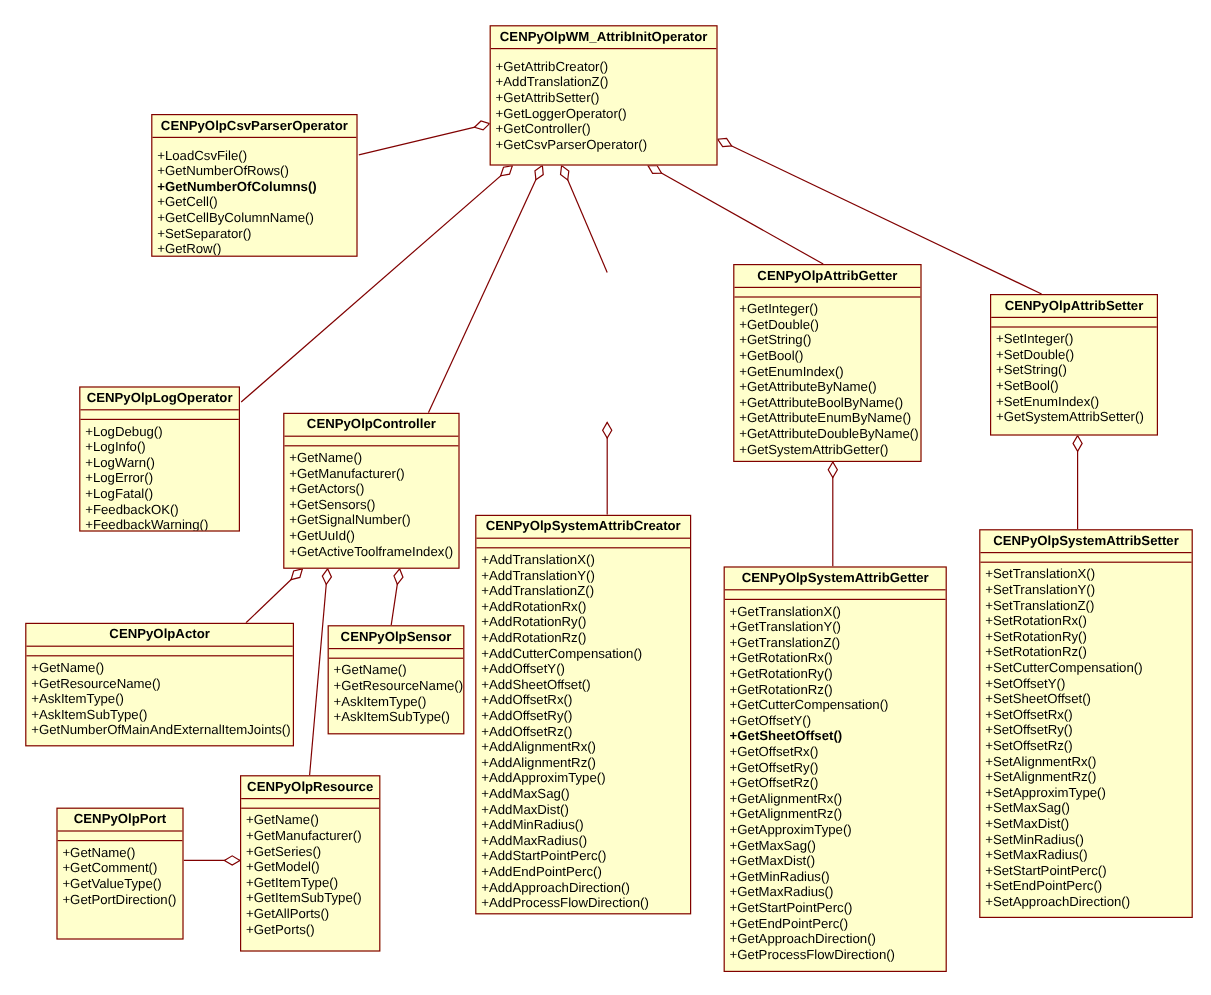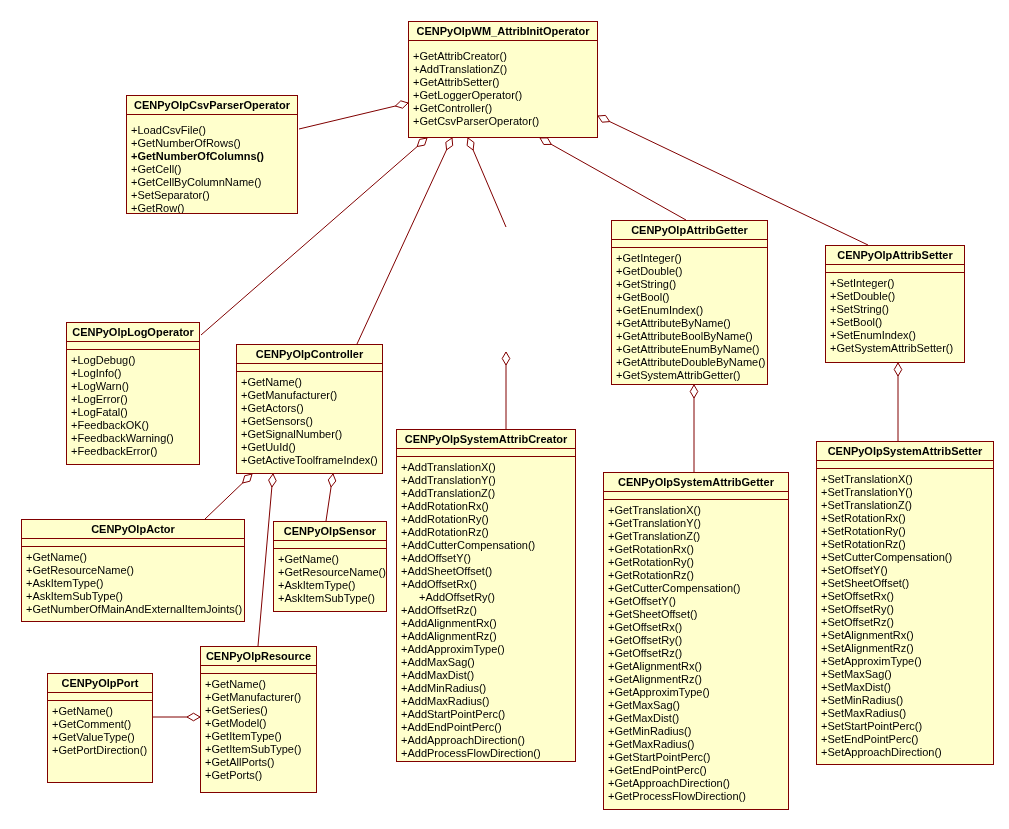--- a/index.html
+++ b/index.html
@@ -145,21 +145,21 @@
       <div class="attrs-compartment" style="border-color: rgb(128, 0, 0);"></div>
       <div class="methods-compartment">
         <div class="method-item" style="color: rgb(0, 0, 0);">+SetInteger()</div>
         <div class="method-item" style="color: rgb(0, 0, 0);">+SetDouble()</div>
         <div class="method-item" style="color: rgb(0, 0, 0);">+SetString()</div>
         <div class="method-item" style="color: rgb(0, 0, 0);">+SetBool()</div>
         <div class="method-item" style="color: rgb(0, 0, 0);">+SetEnumIndex()</div>
         <div class="method-item" style="color: rgb(0, 0, 0);">+GetSystemAttribSetter()</div>
       </div>
     </div>
-    <div class="classbox" style="left: 66px; top: 322px; width: 134px; height: 143px; background: rgb(255, 255, 204); border-color: rgb(128, 0, 0);">
+    <div class="classbox" style="left: 66px; top: 322px; width: 134px; height: 121px; background: rgb(255, 255, 204); border-color: rgb(128, 0, 0);">
       <div class="class-title" style="border-color: rgb(128, 0, 0); color: rgb(0, 0, 0);">CENPyOlpLogOperator</div>
       <div class="attrs-compartment" style="border-color: rgb(128, 0, 0);"></div>
       <div class="methods-compartment">
         <div class="method-item" style="color: rgb(0, 0, 0);">+LogDebug()</div>
         <div class="method-item" style="color: rgb(0, 0, 0);">+LogInfo()</div>
         <div class="method-item" style="color: rgb(0, 0, 0);">+LogWarn()</div>
         <div class="method-item" style="color: rgb(0, 0, 0);">+LogError()</div>
         <div class="method-item" style="color: rgb(0, 0, 0);">+LogFatal()</div>
         <div class="method-item" style="color: rgb(0, 0, 0);">+FeedbackOK()</div>
         <div class="method-item" style="color: rgb(0, 0, 0);">+FeedbackWarning()</div>
@@ -186,21 +186,21 @@
         <div class="method-item" style="color: rgb(0, 0, 0);">+AddTranslationX()</div>
         <div class="method-item" style="color: rgb(0, 0, 0);">+AddTranslationY()</div>
         <div class="method-item" style="color: rgb(0, 0, 0);">+AddTranslationZ()</div>
         <div class="method-item" style="color: rgb(0, 0, 0);">+AddRotationRx()</div>
         <div class="method-item" style="color: rgb(0, 0, 0);">+AddRotationRy()</div>
         <div class="method-item" style="color: rgb(0, 0, 0);">+AddRotationRz()</div>
         <div class="method-item" style="color: rgb(0, 0, 0);">+AddCutterCompensation()</div>
         <div class="method-item" style="color: rgb(0, 0, 0);">+AddOffsetY()</div>
         <div class="method-item" style="color: rgb(0, 0, 0);">+AddSheetOffset()</div>
         <div class="method-item" style="color: rgb(0, 0, 0);">+AddOffsetRx()</div>
-        <div class="method-item" style="color: rgb(0, 0, 0); margin-left: 18px;">+AddOffsetRy()</div>
+        <div class="method-item" style="color: rgb(0, 0, 0);">+AddOffsetRy()</div>
         <div class="method-item" style="color: rgb(0, 0, 0);">+AddOffsetRz()</div>
         <div class="method-item" style="color: rgb(0, 0, 0);">+AddAlignmentRx()</div>
         <div class="method-item" style="color: rgb(0, 0, 0);">+AddAlignmentRz()</div>
         <div class="method-item" style="color: rgb(0, 0, 0);">+AddApproximType()</div>
         <div class="method-item" style="color: rgb(0, 0, 0);">+AddMaxSag()</div>
         <div class="method-item" style="color: rgb(0, 0, 0);">+AddMaxDist()</div>
         <div class="method-item" style="color: rgb(0, 0, 0);">+AddMinRadius()</div>
         <div class="method-item" style="color: rgb(0, 0, 0);">+AddMaxRadius()</div>
         <div class="method-item" style="color: rgb(0, 0, 0);">+AddStartPointPerc()</div>
         <div class="method-item" style="color: rgb(0, 0, 0);">+AddEndPointPerc()</div>
@@ -213,21 +213,21 @@
       <div class="attrs-compartment" style="border-color: rgb(128, 0, 0);"></div>
       <div class="methods-compartment">
         <div class="method-item" style="color: rgb(0, 0, 0);">+GetTranslationX()</div>
         <div class="method-item" style="color: rgb(0, 0, 0);">+GetTranslationY()</div>
         <div class="method-item" style="color: rgb(0, 0, 0);">+GetTranslationZ()</div>
         <div class="method-item" style="color: rgb(0, 0, 0);">+GetRotationRx()</div>
         <div class="method-item" style="color: rgb(0, 0, 0);">+GetRotationRy()</div>
         <div class="method-item" style="color: rgb(0, 0, 0);">+GetRotationRz()</div>
         <div class="method-item" style="color: rgb(0, 0, 0);">+GetCutterCompensation()</div>
         <div class="method-item" style="color: rgb(0, 0, 0);">+GetOffsetY()</div>
-        <div class="method-item" style="color: rgb(0, 0, 0);">+GetSheetOffset()</div>
+        <div class="method-item" style="color: rgb(0, 0, 0); font-weight: bold;">+GetSheetOffset()</div>
         <div class="method-item" style="color: rgb(0, 0, 0);">+GetOffsetRx()</div>
         <div class="method-item" style="color: rgb(0, 0, 0);">+GetOffsetRy()</div>
         <div class="method-item" style="color: rgb(0, 0, 0);">+GetOffsetRz()</div>
         <div class="method-item" style="color: rgb(0, 0, 0);">+GetAlignmentRx()</div>
         <div class="method-item" style="color: rgb(0, 0, 0);">+GetAlignmentRz()</div>
         <div class="method-item" style="color: rgb(0, 0, 0);">+GetApproximType()</div>
         <div class="method-item" style="color: rgb(0, 0, 0);">+GetMaxSag()</div>
         <div class="method-item" style="color: rgb(0, 0, 0);">+GetMaxDist()</div>
         <div class="method-item" style="color: rgb(0, 0, 0);">+GetMinRadius()</div>
         <div class="method-item" style="color: rgb(0, 0, 0);">+GetMaxRadius()</div>

